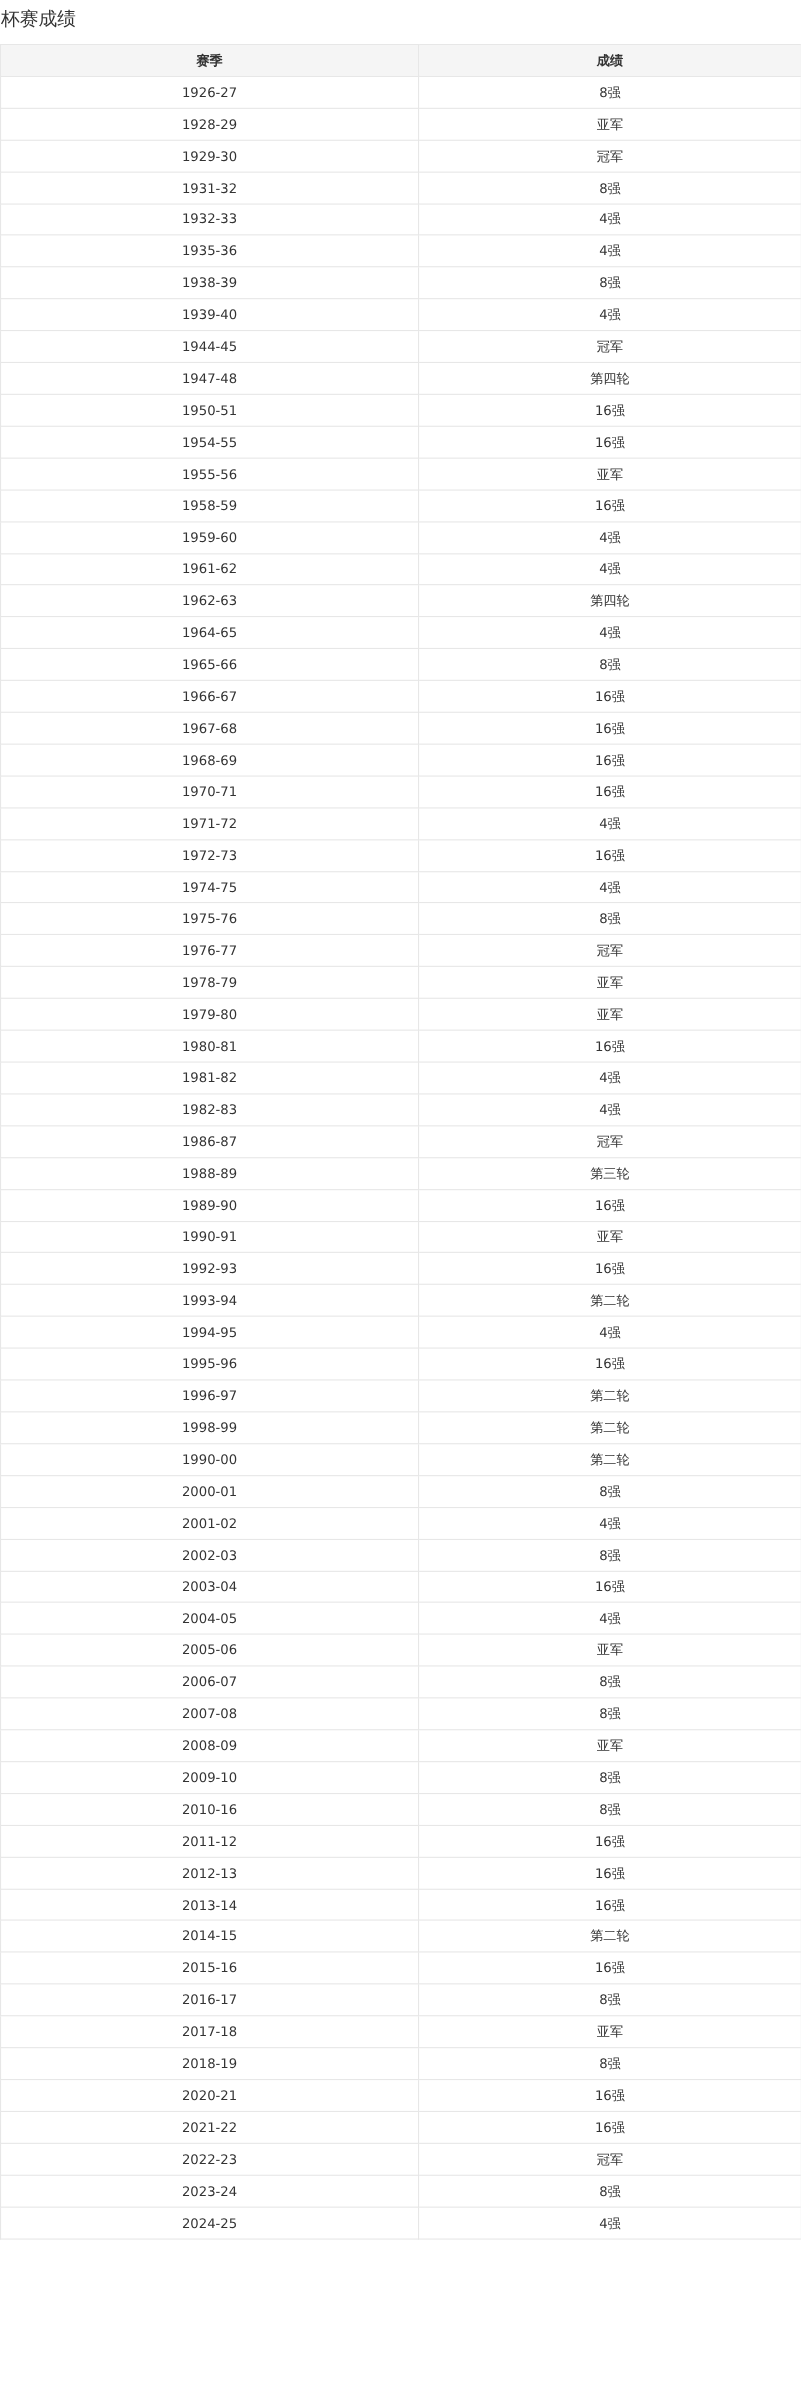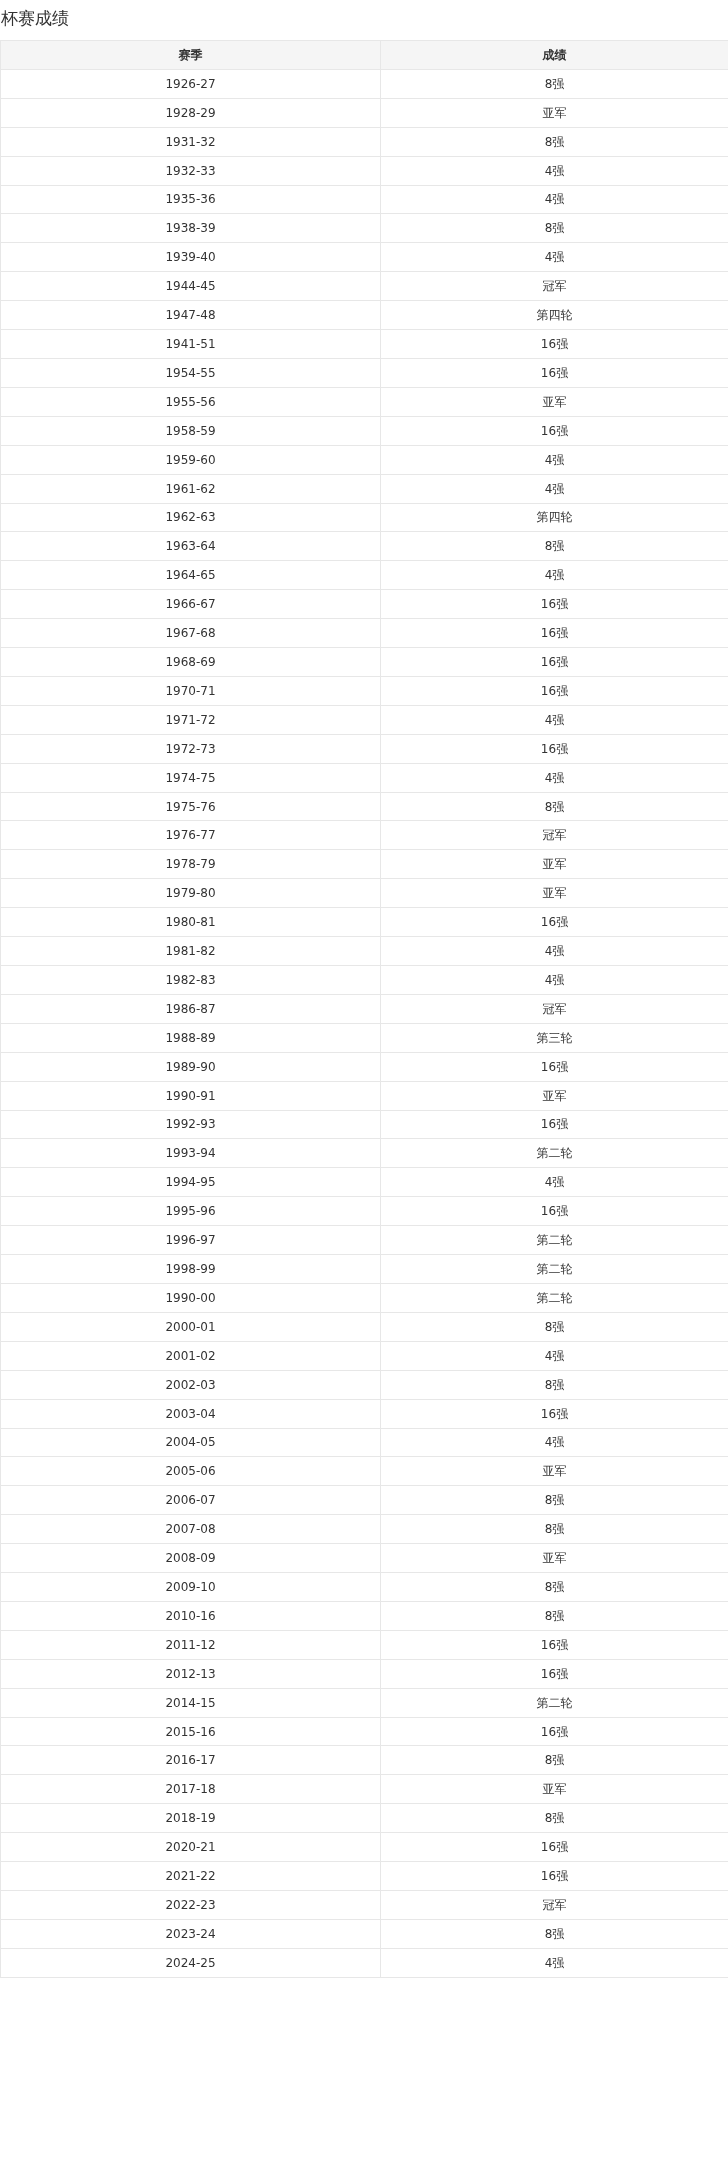--- a/index.html
+++ b/index.html
@@ -68,20 +68,24 @@
     <tbody>
         <tr>
           <td>1926-27</td>
           <td>8强</td>
         </tr>
         <tr>
           <td>1928-29</td>
           <td>亚军</td>
         </tr>
         <tr>
+          <td>1929-30</td>
+          <td>冠军</td>
+        </tr>
+        <tr>
           <td>1931-32</td>
           <td>8强</td>
         </tr>
         <tr>
           <td>1932-33</td>
           <td>4强</td>
         </tr>
         <tr>
           <td>1935-36</td>
           <td>4强</td>
@@ -96,21 +100,21 @@
         </tr>
         <tr>
           <td>1944-45</td>
           <td>冠军</td>
         </tr>
         <tr>
           <td>1947-48</td>
           <td>第四轮</td>
         </tr>
         <tr>
-          <td>1941-51</td>
+          <td>1950-51</td>
           <td>16强</td>
         </tr>
         <tr>
           <td>1954-55</td>
           <td>16强</td>
         </tr>
         <tr>
           <td>1955-56</td>
           <td>亚军</td>
         </tr>
@@ -124,26 +128,26 @@
         </tr>
         <tr>
           <td>1961-62</td>
           <td>4强</td>
         </tr>
         <tr>
           <td>1962-63</td>
           <td>第四轮</td>
         </tr>
         <tr>
-          <td>1963-64</td>
-          <td>8强</td>
-        </tr>
-        <tr>
           <td>1964-65</td>
           <td>4强</td>
+        </tr>
+        <tr>
+          <td>1965-66</td>
+          <td>8强</td>
         </tr>
         <tr>
           <td>1966-67</td>
           <td>16强</td>
         </tr>
         <tr>
           <td>1967-68</td>
           <td>16强</td>
         </tr>
         <tr>
@@ -284,20 +288,24 @@
         </tr>
         <tr>
           <td>2011-12</td>
           <td>16强</td>
         </tr>
         <tr>
           <td>2012-13</td>
           <td>16强</td>
         </tr>
         <tr>
+          <td>2013-14</td>
+          <td>16强</td>
+        </tr>
+        <tr>
           <td>2014-15</td>
           <td>第二轮</td>
         </tr>
         <tr>
           <td>2015-16</td>
           <td>16强</td>
         </tr>
         <tr>
           <td>2016-17</td>
           <td>8强</td>

